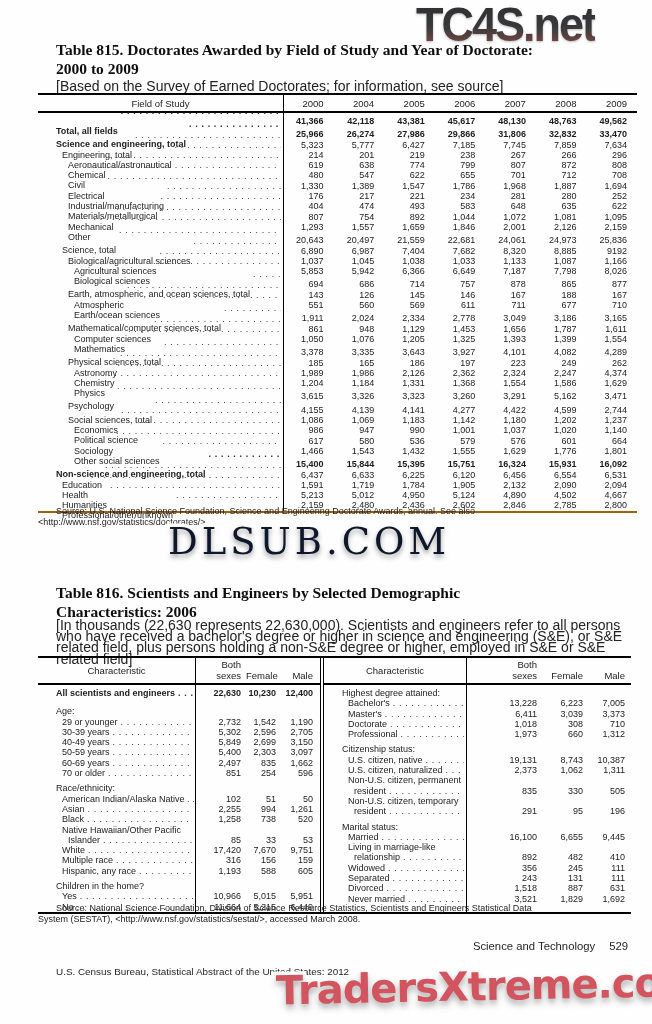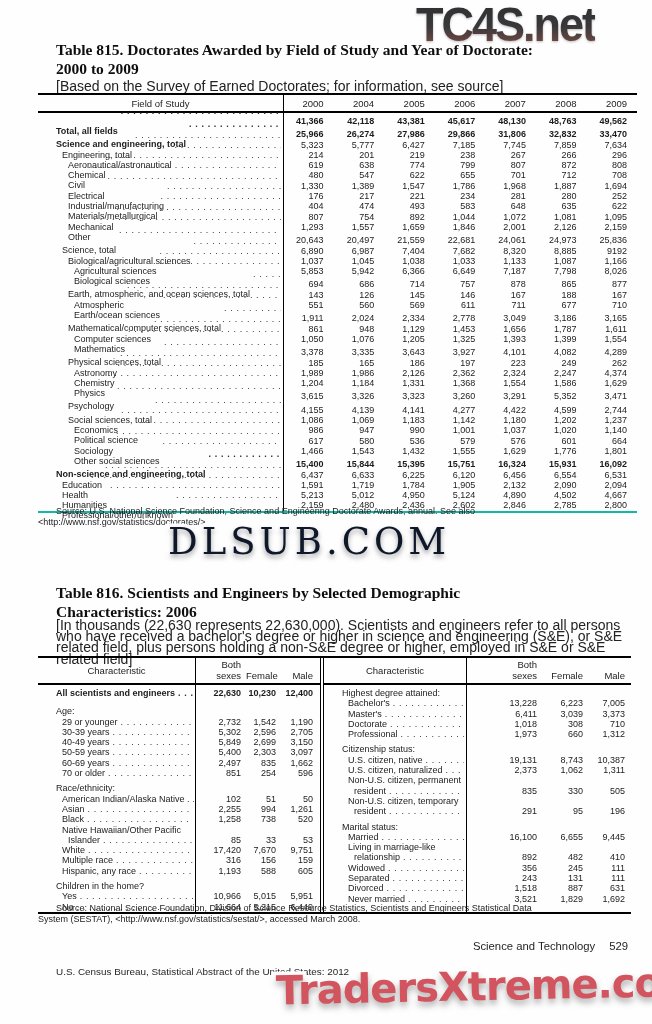--- a/index.html
+++ b/index.html
@@ -39,21 +39,21 @@
   .ttl{font-family:"Liberation Serif",serif;font-weight:bold;font-size:15.5px;line-height:19px;color:#0e0e0e;}
   .note{font-size:14px;line-height:11.2px;color:#222;}
 
   #t815-title{top:40px;left:56px;width:560px;}
   #t815-note{top:81px;left:56px;}
 
   #t816-title{top:583px;left:56px;width:560px;}
   #t816-note{top:620px;left:56px;width:580px;}
 
   
-  #t815{top:93px;left:38px;width:599px;border-top:2px solid #000;border-bottom:2px solid #14b8a6;}
+  #t815{top:93px;left:38px;width:599px;border-top:2px solid #000;border-bottom:2px solid #a16207;}
   #t815 .vline{position:absolute;top:0;bottom:0;left:245px;width:1px;background:#000;}
   #t815 .hdr{display:flex;height:16px;align-items:center;border-bottom:2px solid #000;font-size:9.5px;}
   #t815 .hdr .hl{width:245px;text-align:center;}
   #t815 .hdr .hy{flex:1;display:flex;}
   #t815 .hdr .hy div{flex:1;text-align:right;padding-right:10px;}
   .r815{display:flex;height:10.3px;line-height:10.3px;font-size:9px;align-items:center;}
   .r815 .lab{width:245px;display:flex;overflow:hidden;box-sizing:border-box;}
   .r815 .lab .t{white-space:nowrap;margin-top:20px;}
   .r815.i0 .lab{padding-left:18px;}
   .r815.i1 .lab{padding-left:24px;}
@@ -515,21 +515,21 @@
         <div class="lab">
           <span class="t">Psychology</span>
           <span class="dots"></span>
         </div>
         <div class="nums">
           <div class="">3,615</div>
           <div class="">3,326</div>
           <div class="">3,323</div>
           <div class="">3,260</div>
           <div class="">3,291</div>
-          <div class="">5,352</div>
+          <div class="">5,162</div>
           <div class="">3,471</div>
         </div>
       </div>
       <div class="r815 i2 g">
         <div class="lab">
           <span class="t">Social sciences, total</span>
           <span class="dots"></span>
         </div>
         <div class="nums">
           <div class="">4,155</div>

